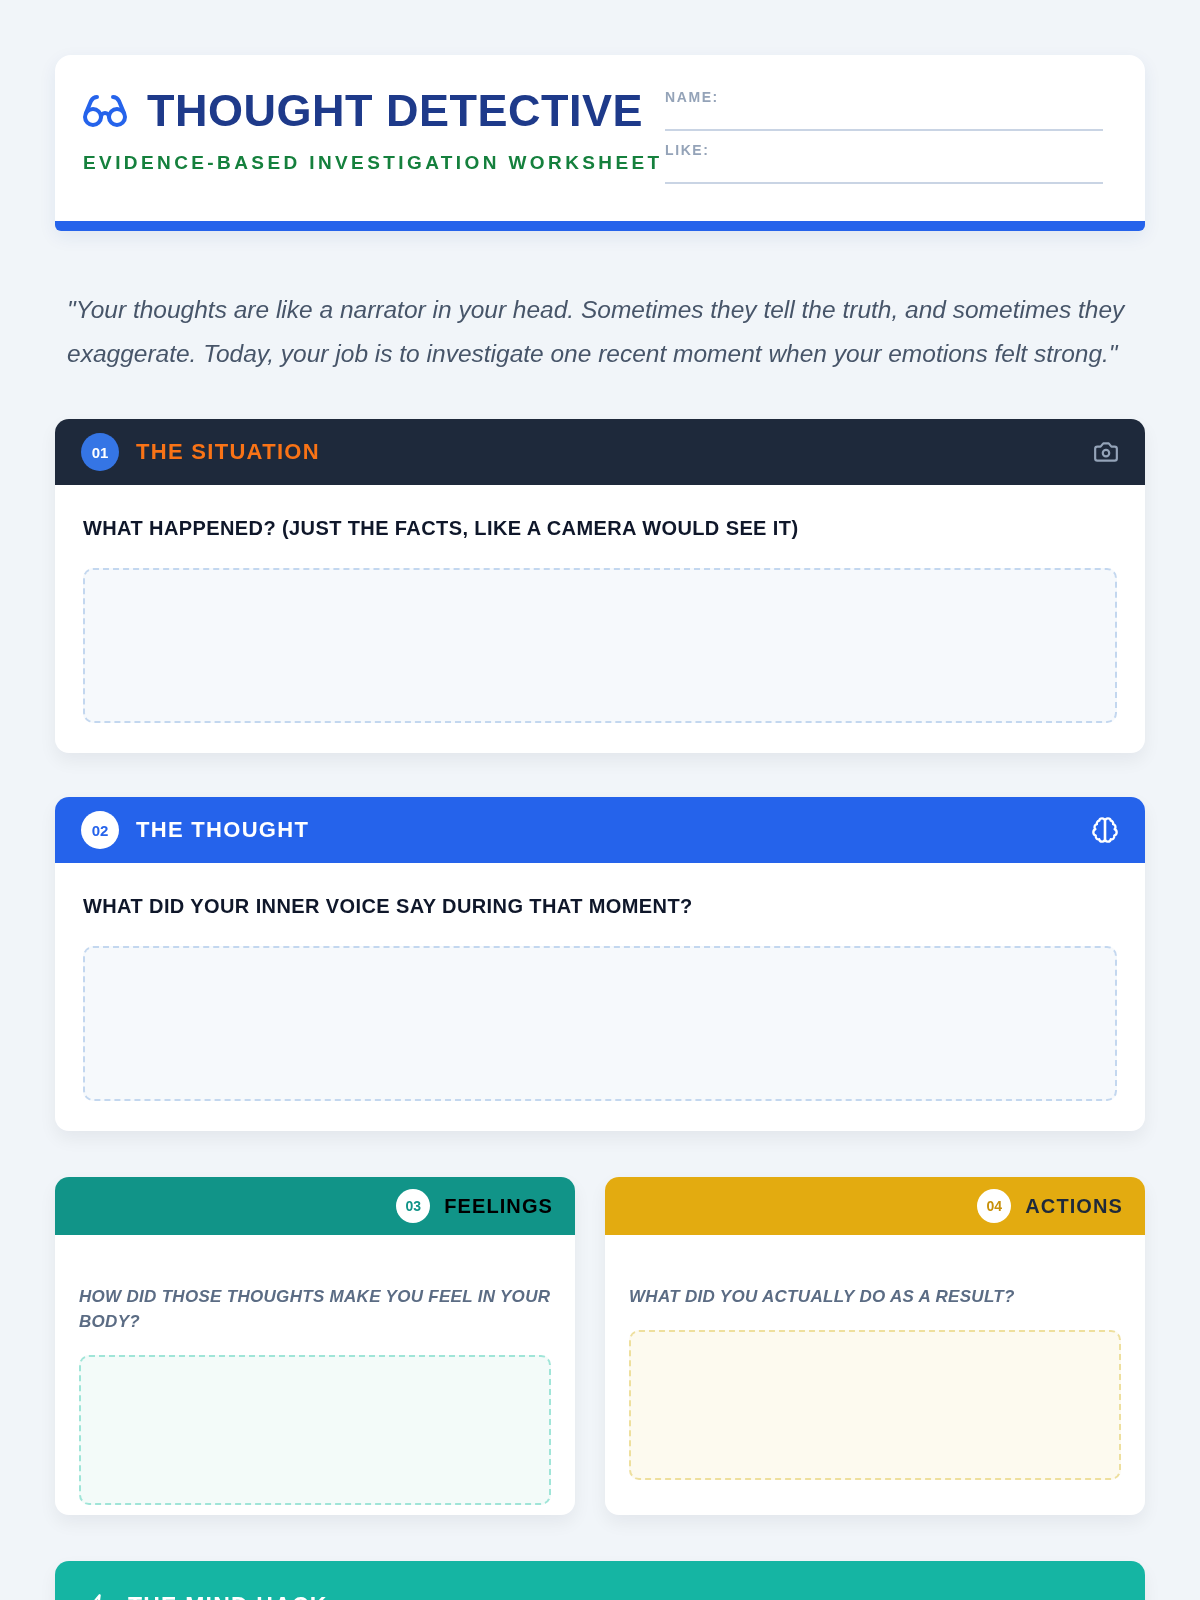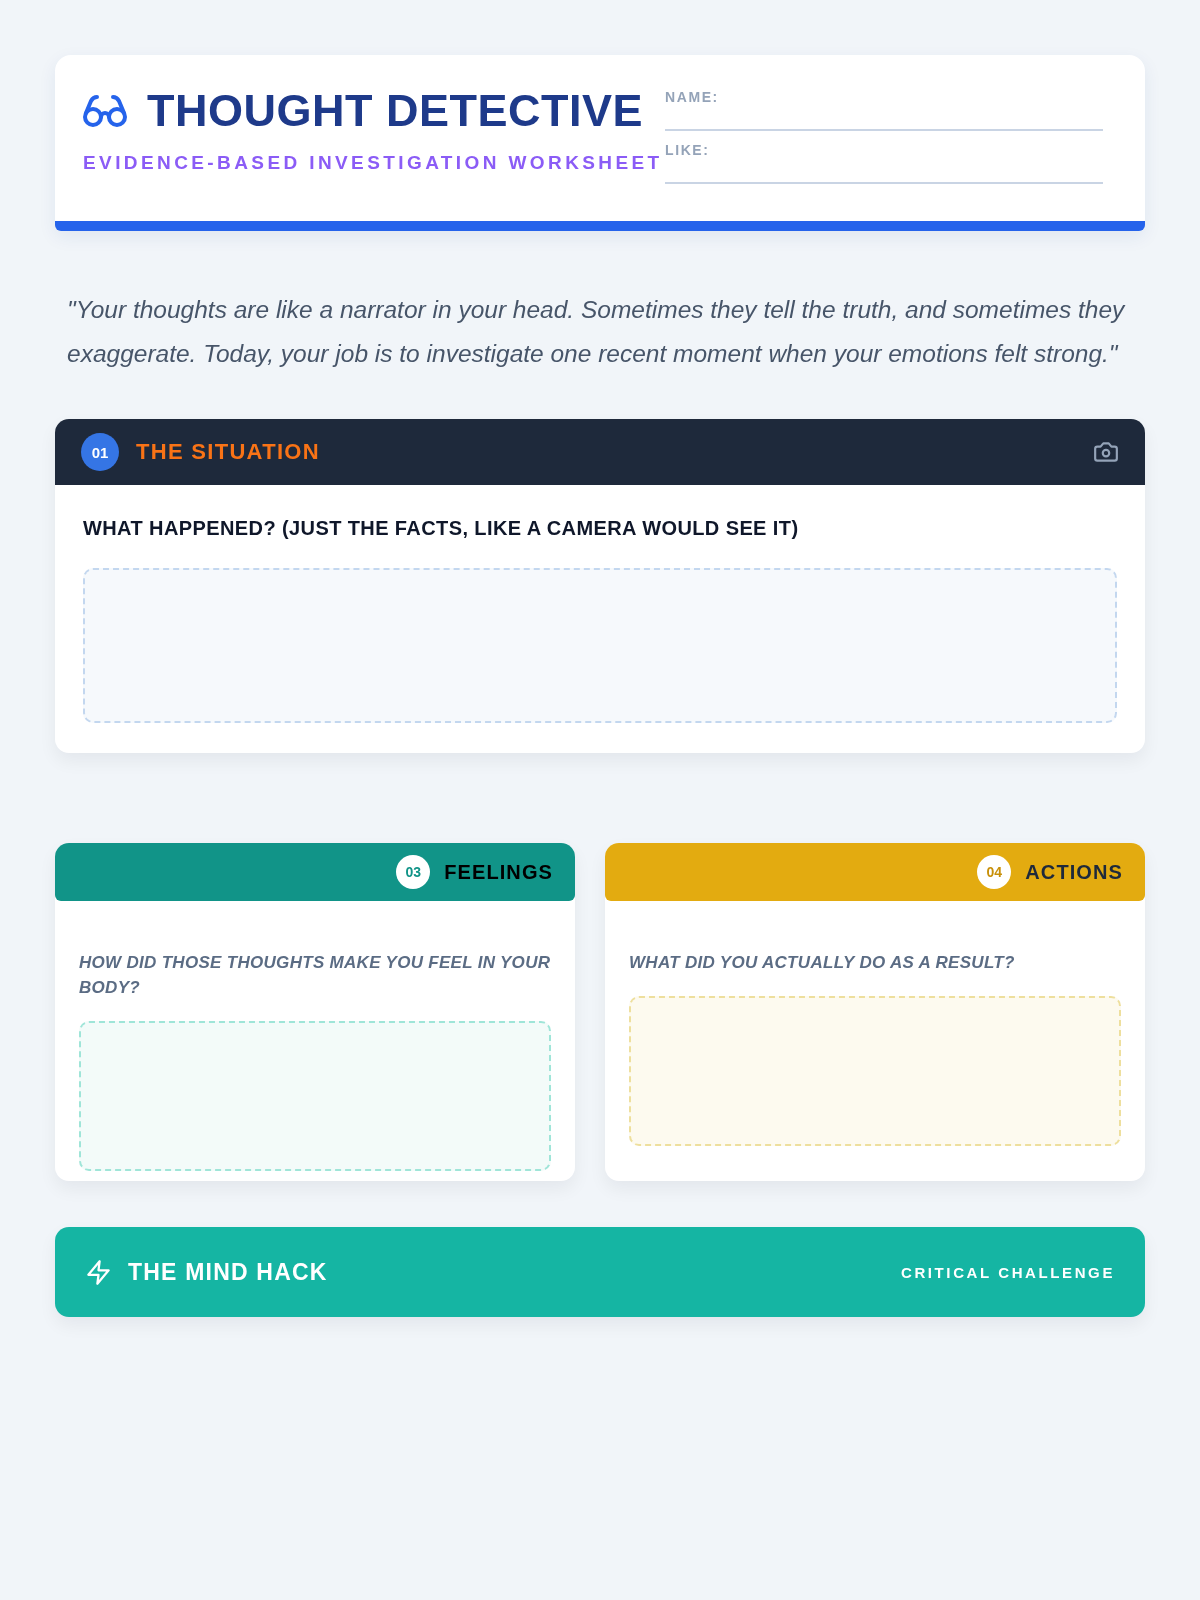--- a/index.html
+++ b/index.html
@@ -22,21 +22,21 @@
     padding:30px 42px 26px 26px;
   }
   .brand-row { display:flex; align-items:center; gap:18px; }
   .glasses-wrap { width:48px; height:48px; color:#2563eb; }
   .page-title {
     font-size:45px; font-weight:800; color:#1e3a8a; letter-spacing:0.5px;
     white-space:nowrap;
   }
   .page-subtitle {
     margin-top:15px; margin-left:2px;
-    font-size:19px; font-weight:700; color:#8b5cf6; letter-spacing:3.4px;
+    font-size:19px; font-weight:700; color:#15803d; letter-spacing:3.4px;
   }
   .id-fields { width:438px; padding-top:4px; }
   .field { margin-bottom:11px; }
   .field-label {
     display:block; font-size:14px; font-weight:700; color:#94a3b8;
     letter-spacing:1.6px;
   }
   .field input {
     width:100%; border:none; border-bottom:2px solid #c9d4e4;
     background:transparent; height:26px; font-size:18px; color:#1e293b;
@@ -88,21 +88,21 @@
   .hdr-thought { background:#2563eb; }
   .hdr-thought .section-title { color:#ffffff; }
   .badge-thought { background:#ffffff; color:#2563eb; }
   .icon-white { color:#ffffff; }
 
   
   .two-col { display:flex; gap:30px; margin-top:46px; }
   .col-card { height:338px; }
   .card-feelings { width:520px; }
   .card-actions  { width:540px; }
-  .col-header { height:58px; padding:0 22px; gap:14px;border-radius:6px; }
+  .col-header { height:58px; padding:0 22px; gap:14px; }
   .col-header .badge { width:34px; height:34px; font-size:14px; }
   .col-header .section-title { font-size:20px; letter-spacing:1.1px; }
   .hdr-feelings { background:#119488; }
   .hdr-feelings .section-title { color:#000000; }
   .badge-feelings { background:#ffffff; color:#119488; }
   .hdr-actions { background:#e3ab10; }
   .hdr-actions .section-title { color:#1e293b; }
   .badge-actions { background:#ffffff; color:#c8900a; }
   .col-body { padding:26px 24px 28px;margin-top:24px; }
   .question-small {
@@ -176,20 +176,34 @@
         </svg>
       </span>
     </div>
     <div class="section-body">
       <div class="question-label">WHAT HAPPENED? (JUST THE FACTS, LIKE A CAMERA WOULD SEE IT)</div>
       <textarea class="answer-area area-blue" style=""></textarea>
     </div>
   </section>
 
   <section class="section-card sec-full">
+    <div class="section-header hdr-thought">
+      <span class="badge badge-thought">02</span>
+      <span class="section-title">THE THOUGHT</span>
+      <span class="section-icon icon-white">
+        <svg width="28" height="28" viewBox="0 0 24 24" fill="none" stroke="currentColor" stroke-width="2" stroke-linecap="round" stroke-linejoin="round">
+          <path d="M9.5 2A2.5 2.5 0 0 1 12 4.5v15a2.5 2.5 0 0 1-4.96.44 2.5 2.5 0 0 1-2.96-3.08 3 3 0 0 1-.34-5.58 2.5 2.5 0 0 1 1.32-4.24 2.5 2.5 0 0 1 1.98-3A2.5 2.5 0 0 1 9.5 2Z"></path>
+          <path d="M14.5 2A2.5 2.5 0 0 0 12 4.5v15a2.5 2.5 0 0 0 4.96.44 2.5 2.5 0 0 0 2.96-3.08 3 3 0 0 0 .34-5.58 2.5 2.5 0 0 0-1.32-4.24 2.5 2.5 0 0 0-1.98-3A2.5 2.5 0 0 0 14.5 2Z"></path>
+        </svg>
+      </span>
+    </div>
+    <div class="section-body">
+      <div class="question-label">WHAT DID YOUR INNER VOICE SAY DURING THAT MOMENT?</div>
+      <textarea class="answer-area area-blue" style=""></textarea>
+    </div>
   </section>
 
   <div class="two-col">
 
     <section class="section-card col-card card-feelings">
       <div class="section-header col-header hdr-feelings">
         <span class="badge badge-feelings">03</span>
         <span class="section-title">FEELINGS</span>
       </div>
       <div class="col-body">

